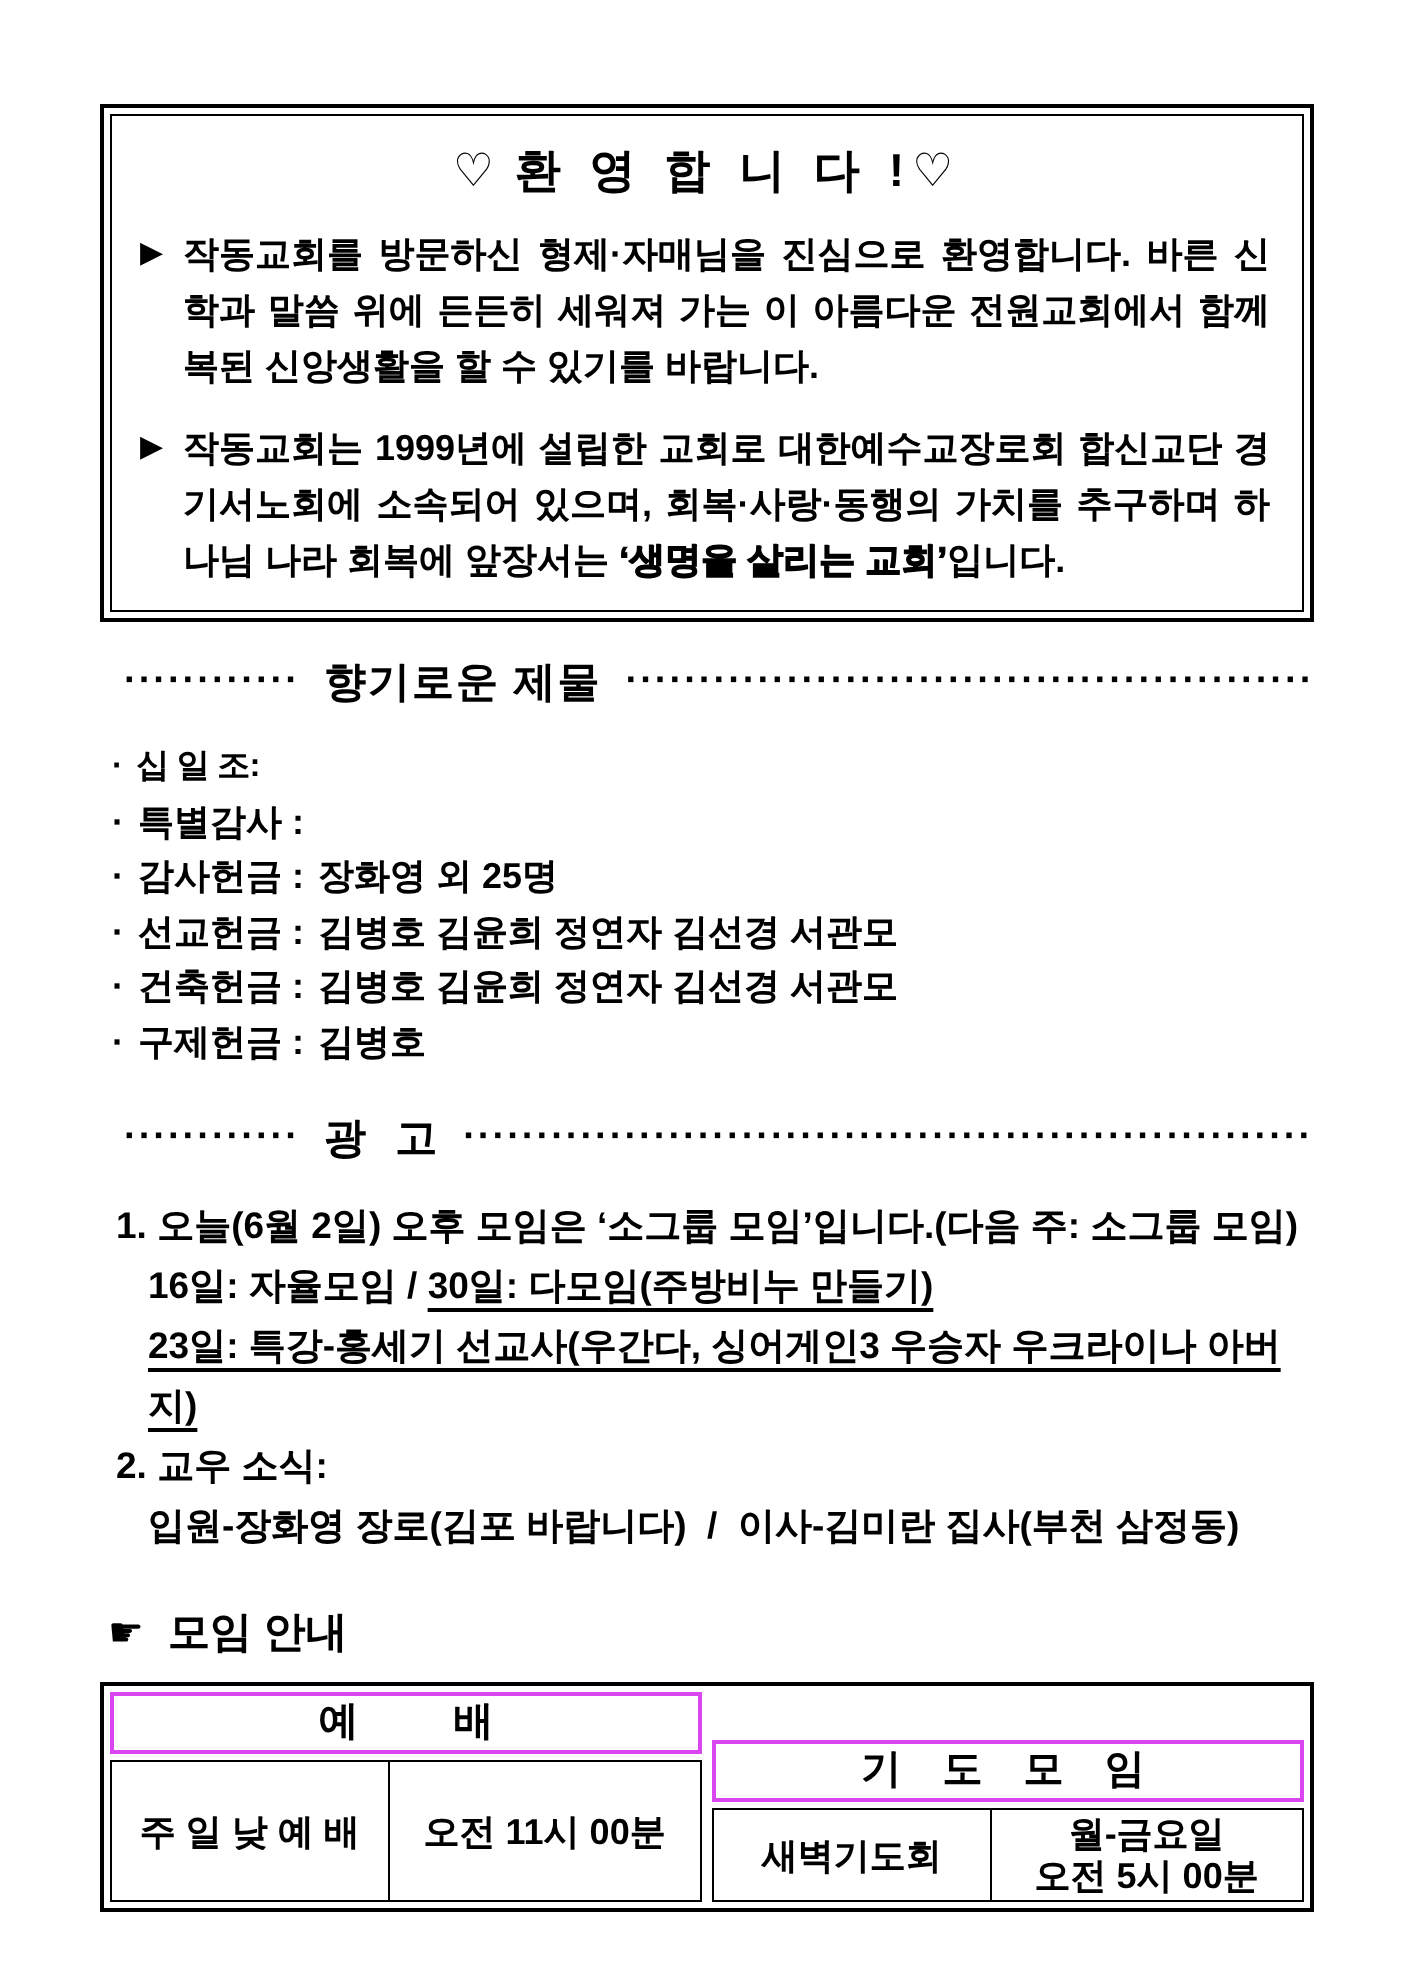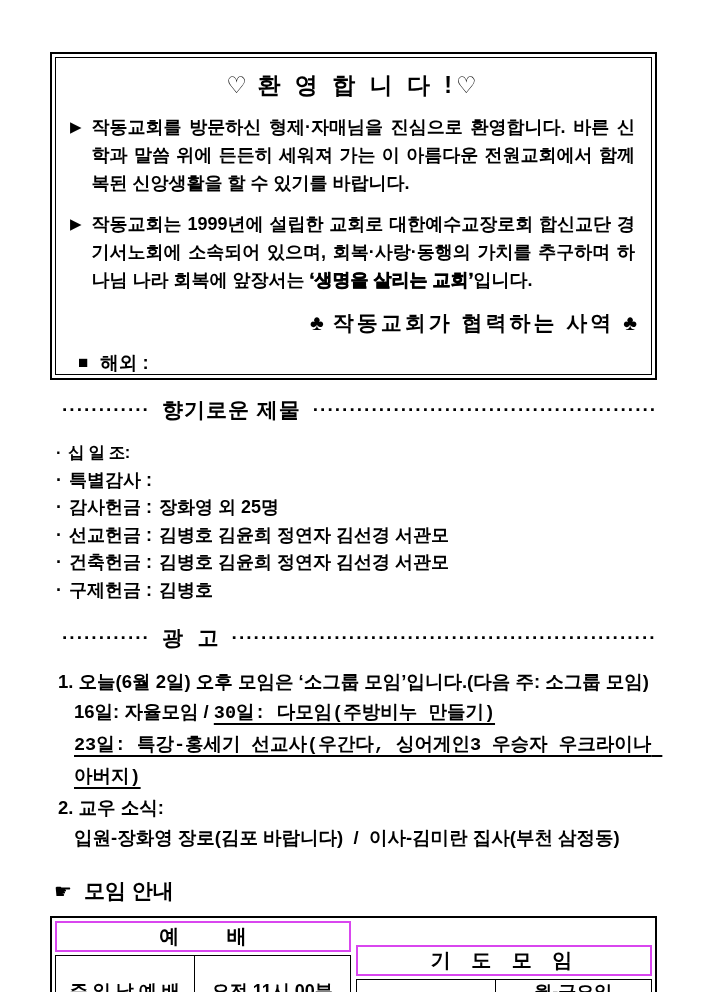--- a/index.html
+++ b/index.html
@@ -13,21 +13,21 @@
   }
   .page {
     position: relative;
     width: 707px; height: 992px;
     padding: 52px 50px 0 50px;
     background: #fff;
   }
 
   
   .welcome-box {
-    width: 607px; height: 328px;
+    width: 607px; height: 259px;
     border: 2px solid #000;
     padding: 3px;
     margin-bottom: 16px;
   }
   .welcome-inner {
     width: 100%; height: 100%;
     border: 1px solid #000;
     padding: 8px 14px 6px 10px;
     overflow: hidden;
   }
@@ -108,21 +108,20 @@
   .ann-line {
     font-size: 18.5px;
     line-height: 30px;
     white-space: pre-wrap;
   }
   .ann-ind { margin-left: 16px; }
   .und {
     text-decoration: underline;
     text-underline-offset: 5px;
     text-decoration-thickness: 1.5px;
-    font-family: Liberation Mono, monospace;
   }
 
   
   .meet-title {
     display: flex;
     align-items: center;
     gap: 12px;
     font-size: 21px;
     margin: 2px 0 11px 4px;
     white-space: pre-wrap;

